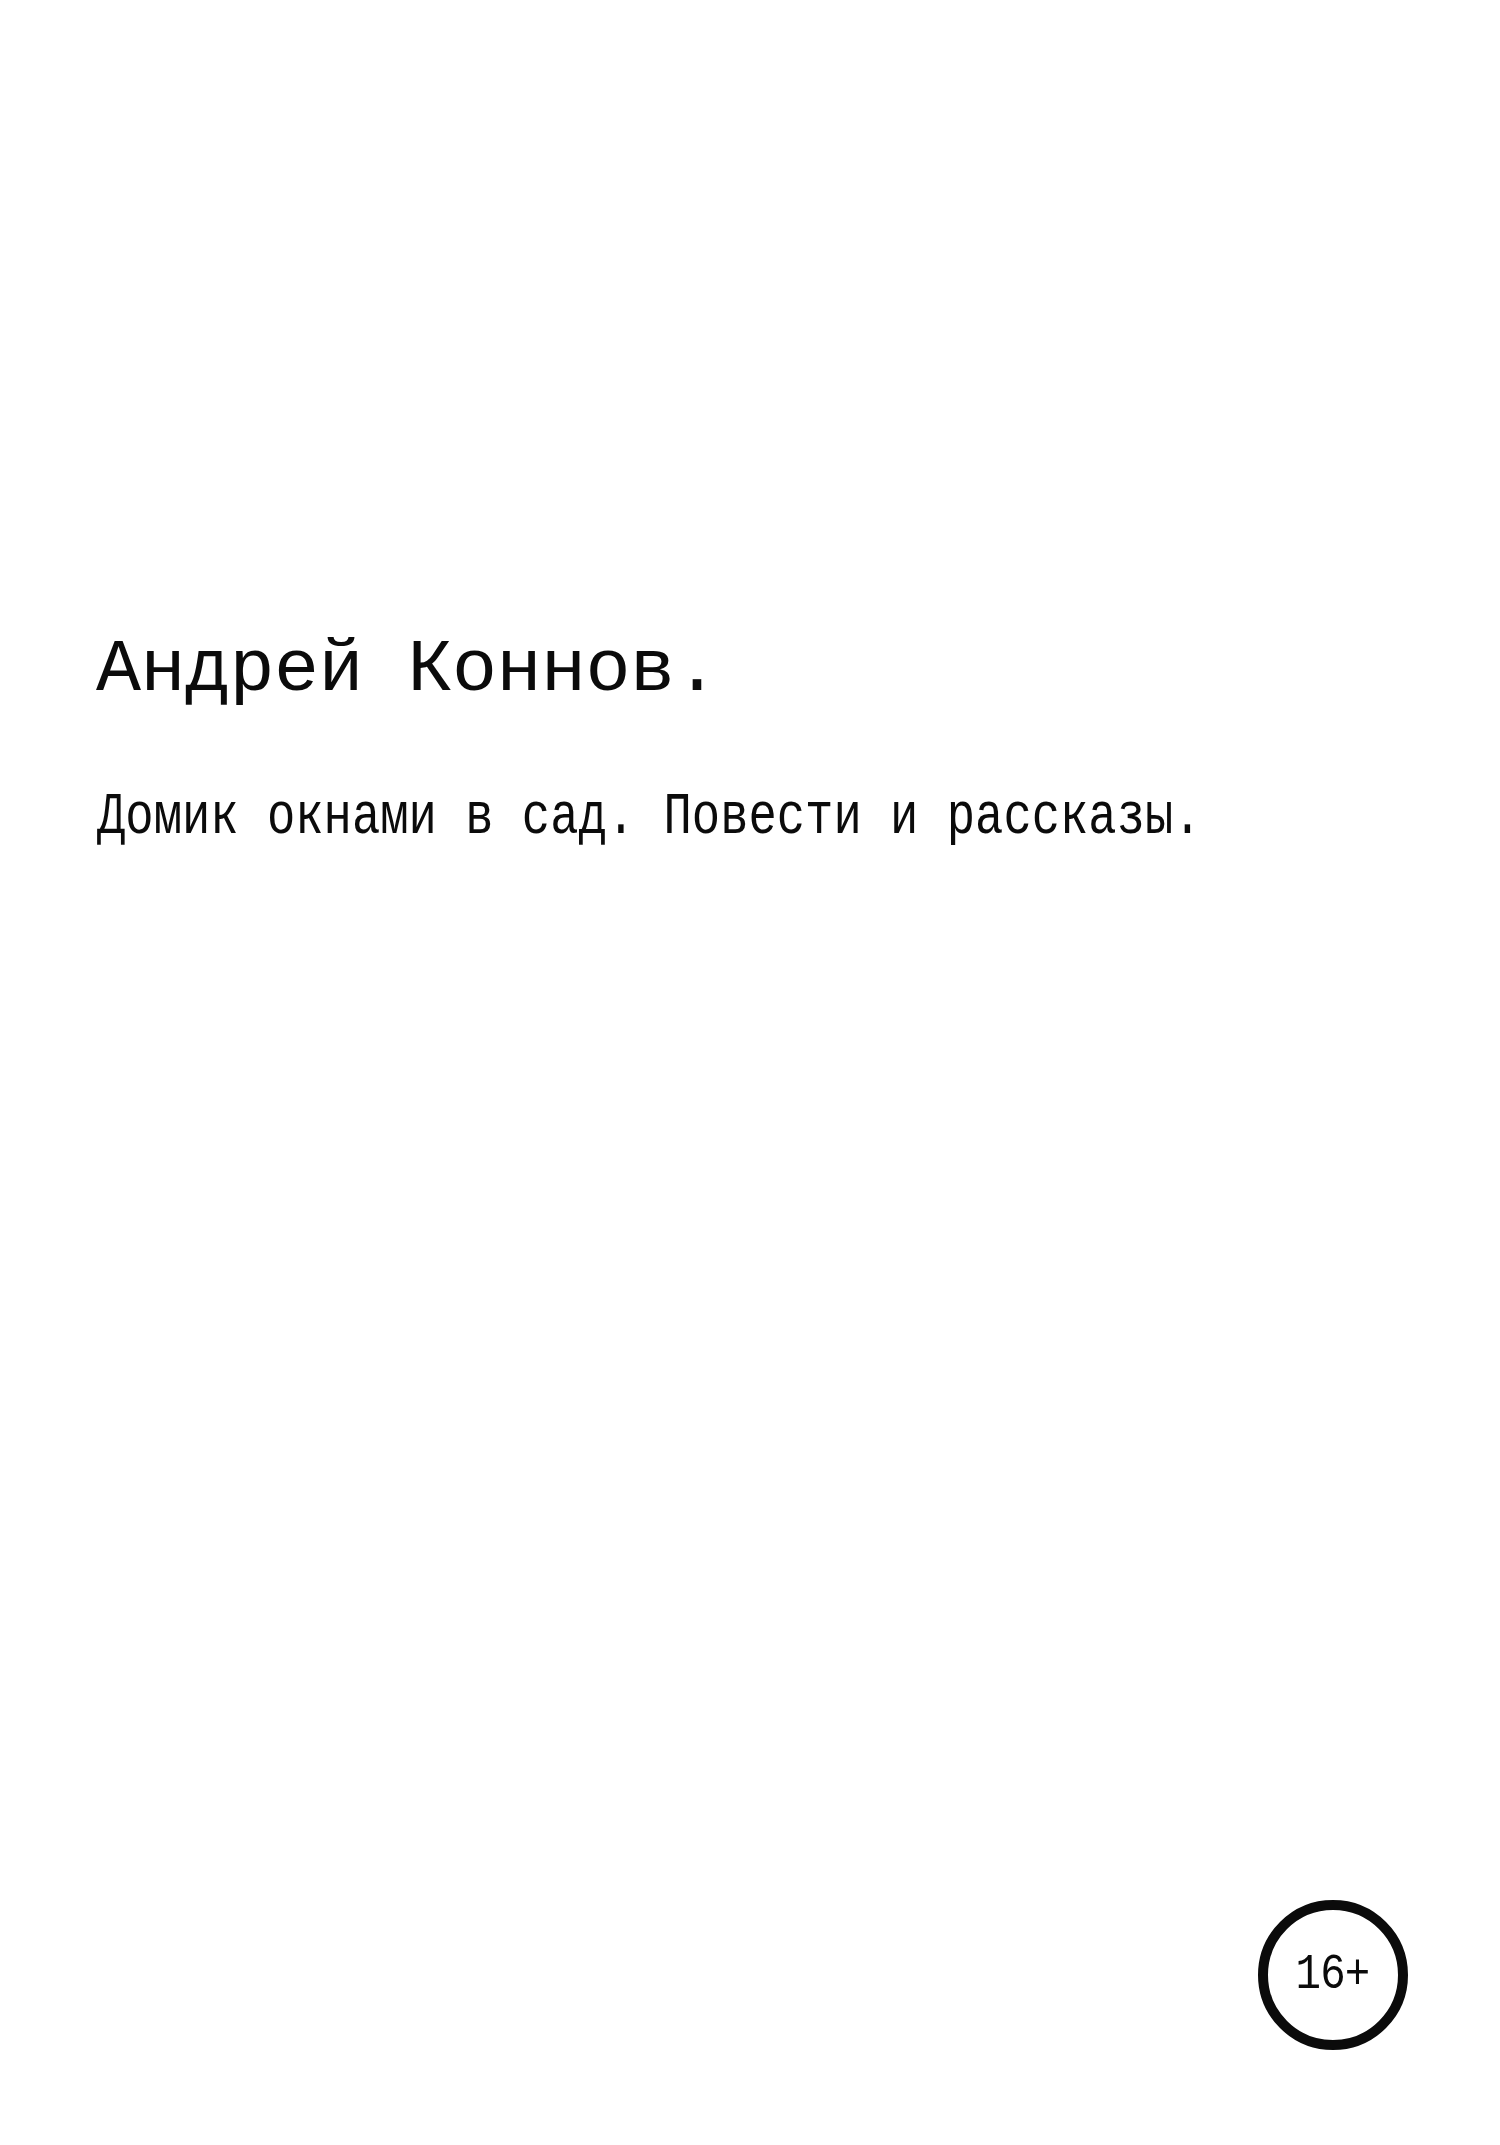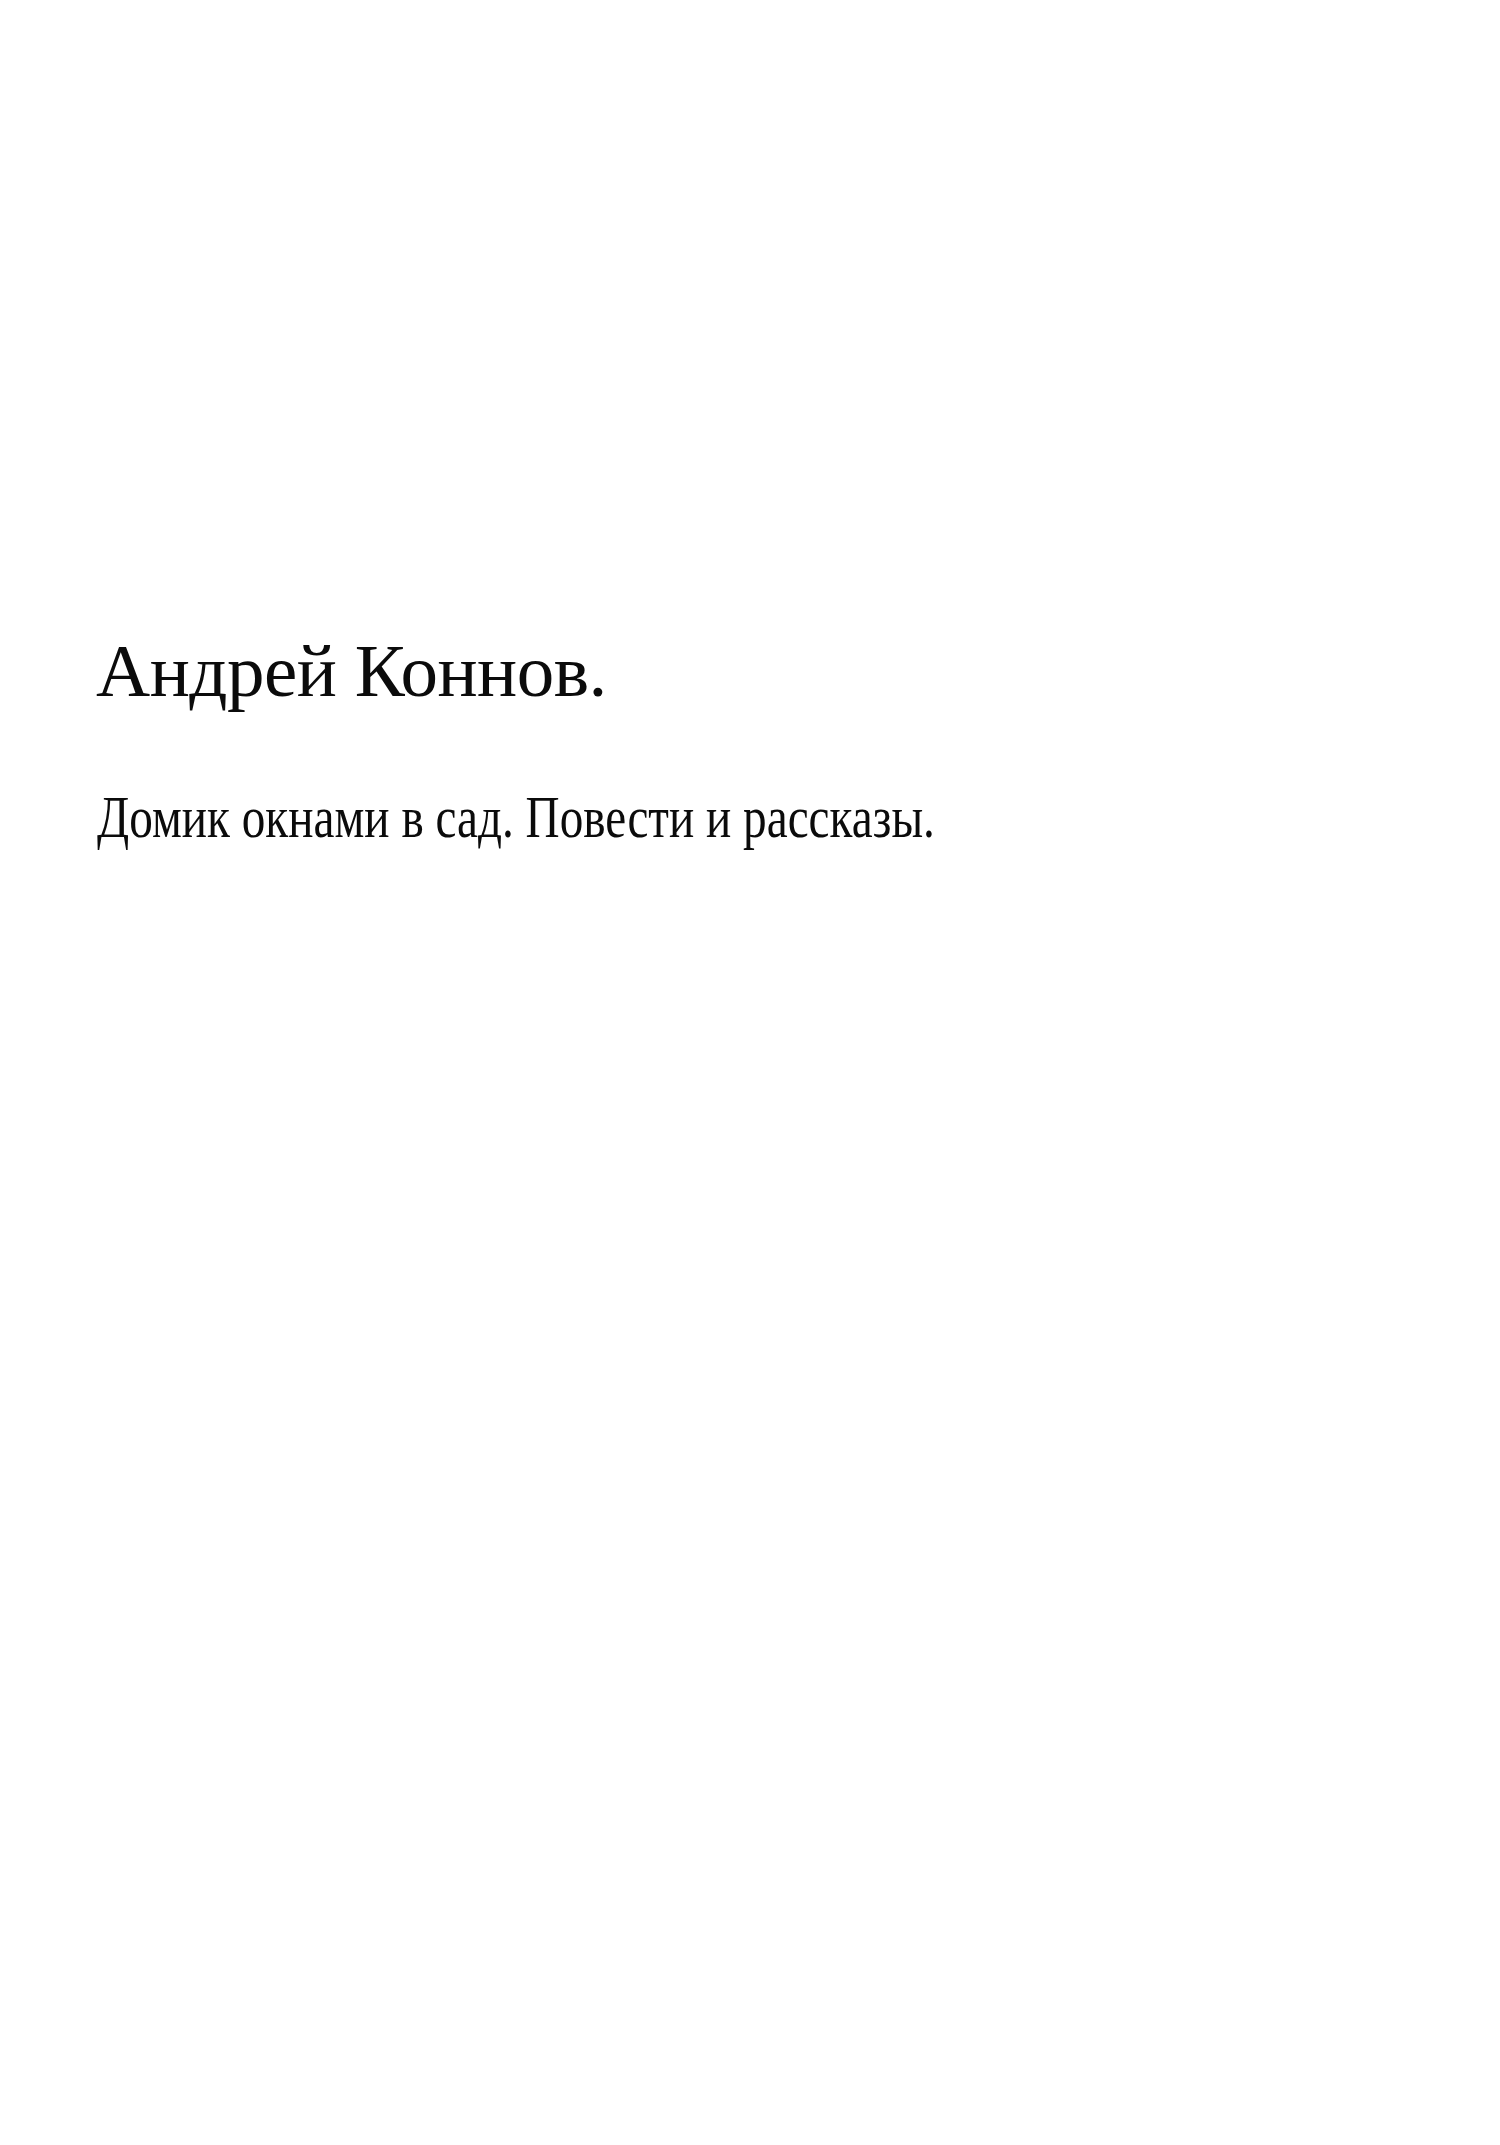--- a/index.html
+++ b/index.html
@@ -11,21 +11,21 @@
     height: 2145px;
     background: var(--background_color, #ffffff);
   }
   .page {
     position: relative;
     width: 1500px;
     height: 2086px;
     overflow: hidden;
     background: var(--background_color, #ffffff);
     color: var(--text_color, #000000);
-    font-family: Liberation Serif, serif;
+    font-family: Liberation Mono, monospace;
     text-align: center;
   }
   .author {
     position: absolute;
     left: 96px;
     top: 633px;
     margin: 0;
     font-size: 75px;
     font-weight: 400;
     line-height: 1;
@@ -70,13 +70,16 @@
   }
 </style>
 </head>
 <body>
 
 <div class="page">
   <h1 class="author">Андрей Коннов.</h1>
 
   <div class="book-title">Домик окнами в сад. Повести и рассказы.</div>
 
+  <div class="age-badge">
+    <span class="age-text">16+</span>
+  </div>
 </div>
 
 </body></html>

